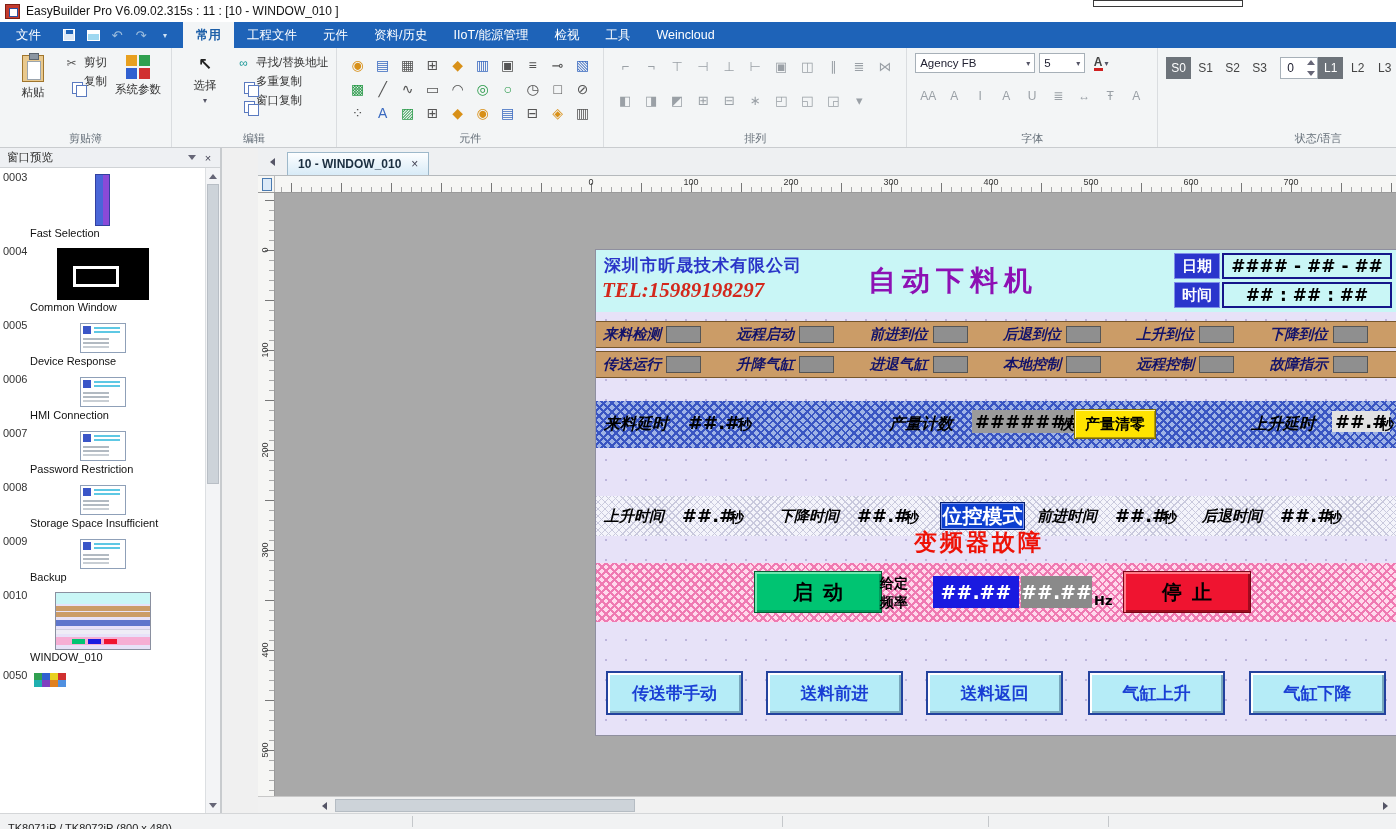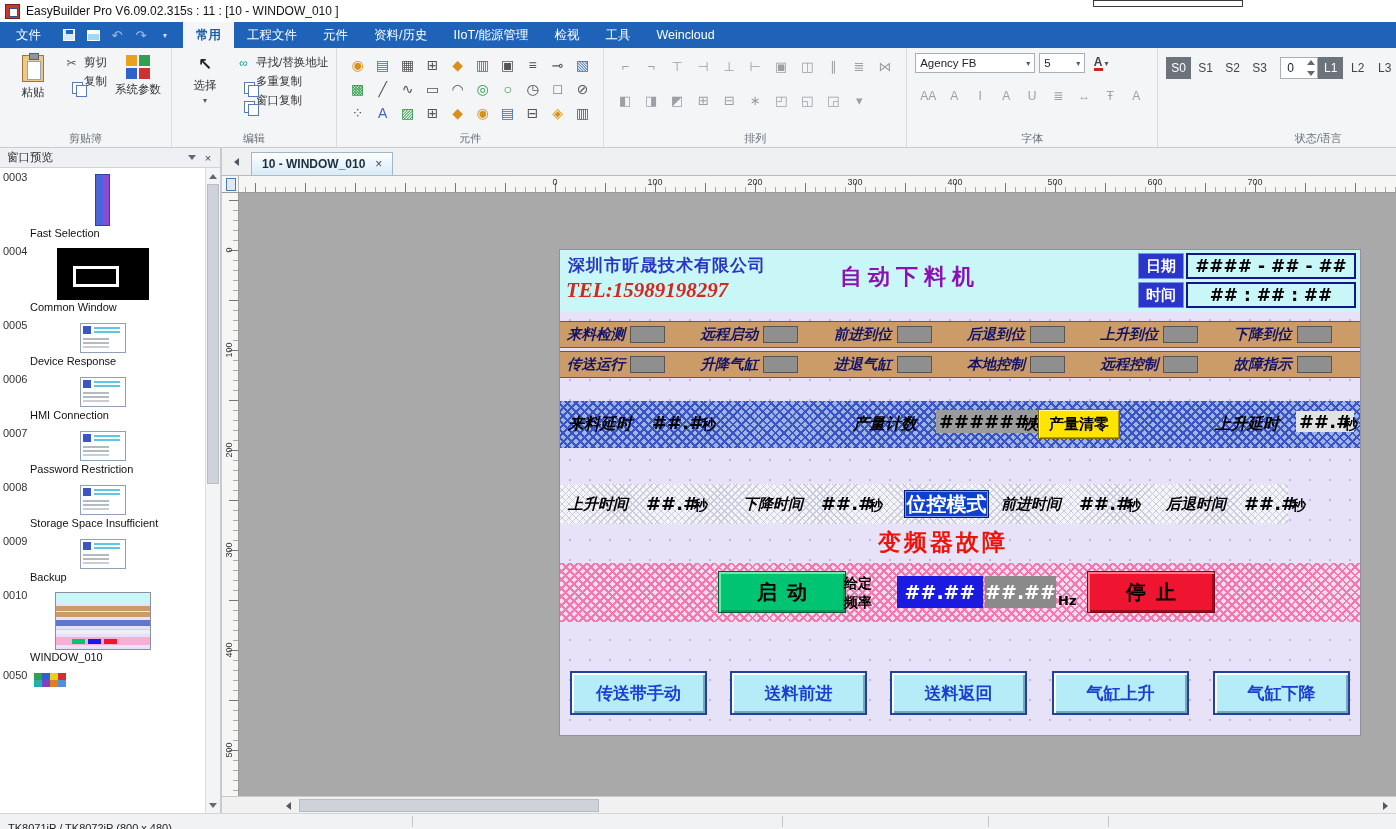--- a/index.html
+++ b/index.html
@@ -66,21 +66,21 @@
 .sbox.active{background:#6d737a;color:#fff;}
 .spin{width:38px;height:22px;border:1px solid #a7b0b8;background:#fff;position:relative;font-size:12px;color:#223;display:flex;align-items:center;padding-left:6px;margin-left:6px;}
 .spin-ar{position:absolute;right:1px;top:1px;bottom:1px;width:11px;display:flex;flex-direction:column;justify-content:space-between;}
 .tri-up{width:0;height:0;border-left:4px solid transparent;border-right:4px solid transparent;border-bottom:5px solid #667;margin:1px auto 0;}
 .tri-down{width:0;height:0;border-left:4px solid transparent;border-right:4px solid transparent;border-top:5px solid #667;margin:0 auto 1px;}
 .tri-left{width:0;height:0;border-top:4px solid transparent;border-bottom:4px solid transparent;border-right:5px solid #556;}
 .tri-right{width:0;height:0;border-top:4px solid transparent;border-bottom:4px solid transparent;border-left:5px solid #556;}
 .state-rows{display:flex;flex-direction:row;gap:0;padding-top:4px;}
 
 
-.main{position:absolute;top:148px;left:0;right:0;bottom:16px;display:flex;}
+.main{position:absolute;top:148px;left:0;right:0;bottom:16px;display:flex;gap:36px;}
 .sidepanel{width:222px;position:relative;background:#fff;border-right:2px solid #c8cbce;flex:0 0 auto;}
 .pv-header{height:20px;background:#eef0f3;border-bottom:1px solid #d0d3d6;display:flex;align-items:center;padding:0 4px 0 7px;font-size:11.5px;color:#333;}
 .pv-header .sp{flex:1;}
 .pv-hbtn{width:16px;height:16px;display:flex;align-items:center;justify-content:center;font-size:11px;color:#445;}
 .pv-items{position:absolute;left:0;right:15px;top:20px;bottom:0;overflow:hidden;background:#fff;}
 .pv-item{position:relative;padding:3px 4px 3px 4px;}
 .pv-num{position:absolute;left:3px;top:3px;font-size:11px;color:#333;}
 .pv-name{display:block;margin:1px 0 0 26px;font-size:11px;color:#111;}
 .t-fast{width:15px;height:52px;margin:3px auto 1px;background:linear-gradient(to right,#4a66d8 0 7px,#8a4ad8 7px 15px);border:1px solid #3340a0;}
 .t-common{width:92px;height:52px;margin:3px auto 1px;background:#000;position:relative;}
@@ -139,41 +139,41 @@
 .hs-thumb{position:absolute;left:77px;top:2px;width:300px;height:13px;background:#cdd3d9;border:1px solid #b5bcc3;}
 
 
 .hmi{position:absolute;left:321px;top:57px;width:800px;height:485px;background-color:#e7e2f8;
   background-image:radial-gradient(#bdb5dd 0.8px,transparent 1px);background-size:20px 20px;
   outline:1px solid #8f8f9f;font-family:"DejaVu Sans","Liberation Sans",sans-serif;}
 .hmi .abs{position:absolute;}
 .h-header{left:0;top:0;width:800px;height:62px;background:#c9f6f6;}
 .h-company{left:8px;top:4px;font-size:17px;font-weight:bold;color:#2a35c8;letter-spacing:1px;}
 .h-tel{left:6px;top:28px;font-family:"Liberation Serif",serif;font-style:italic;font-weight:bold;font-size:21px;color:#d3281c;}
-.h-title{left:272px;top:12px;font-size:22px;font-weight:bold;color:#8d10b4;letter-spacing:6px;margin-left:8px;}
+.h-title{left:272px;top:12px;font-size:28px;font-weight:bold;color:#8d10b4;letter-spacing:6px;}
 .h-dt-label{width:46px;height:26px;background:#2a35cc;border:1px solid #8090e8;color:#fff;font-size:15px;font-weight:bold;text-align:center;line-height:24px;}
 .h-dt-value{width:170px;height:26px;border:2px solid #15158a;color:#000;font-size:17px;font-weight:bold;text-align:center;line-height:22px;}
 .pos-dl{left:578px;top:3px}.pos-dv{left:626px;top:3px}.pos-tl{left:578px;top:32px}.pos-tv{left:626px;top:32px}
 .h-ind{left:0;width:800px;height:27px;background:#cb9c67;border-top:1px solid #77572c;border-bottom:1px solid #77572c;display:flex;}
 .h-ind1{top:71px}.h-ind2{top:101px}
 .ind-cell{flex:1;display:flex;align-items:center;padding-left:7px;}
 .ind-label{font-size:14.5px;font-weight:bold;font-style:italic;color:#13136a;white-space:nowrap;}
 .ind-box{width:35px;height:17px;background:#8f8f8f;border:1px solid #555;margin-left:5px;flex:0 0 auto;}
 .blue-hatch{background-color:#9fb3e6;background-image:repeating-linear-gradient(45deg,#3a55c2 0 2px,transparent 2px 6px),repeating-linear-gradient(135deg,#3a55c2 0 2px,transparent 2px 6px);}
 .lt-hatch{background-color:#f4f4fb;background-image:repeating-linear-gradient(45deg,#c9c9dd 0 1px,transparent 1px 5px),repeating-linear-gradient(135deg,#c9c9dd 0 1px,transparent 1px 5px);}
 .pink-hatch{background-color:#ffd9ec;background-image:repeating-linear-gradient(45deg,#ef7ab2 0 2px,transparent 2px 6px),repeating-linear-gradient(135deg,#ef7ab2 0 2px,transparent 2px 6px);}
 .h-delay{left:0;top:151px;width:800px;height:47px;}
 .hl{font-size:16px;font-weight:bold;font-style:italic;color:#000;white-space:nowrap;}
 .hv{font-size:18px;font-weight:bold;color:#000;white-space:nowrap;}
 .hu{font-size:14px;font-weight:bold;color:#000;}
 .dl1{left:8px;top:13px}.dl1v{left:92px;top:11px}.dl1u{left:142px;top:15px}
 .dl2{left:293px;top:13px}.dl2v{left:376px;top:9px;background:#9b9b9b;padding:1px 3px}.dl2u{left:464px;top:15px}
 .d-clear{left:478px;top:8px;width:82px;height:30px;background:#ffe400;border:1px solid #7c6a00;box-shadow:inset 1px 1px 0 #fff8a0,inset -1px -1px 0 #b09c10;color:#000;font-size:15px;font-weight:bold;text-align:center;line-height:28px;}
 .dl3{left:655px;top:13px}.dl3v{left:736px;top:10px;background:#e2e2e2;padding:0 3px}.dl3u{left:784px;top:15px}
-.h-time{left:0;top:234px;width:728px;height:40px;}
+.h-time{left:0;top:246px;width:800px;height:40px;}
 .tl{font-size:15px;font-weight:bold;font-style:italic;color:#000;white-space:nowrap;}
 .t1l{left:8px;top:11px}.t1v{left:86px;top:9px}.t1u{left:134px;top:13px}
 .t2l{left:183px;top:11px}.t2v{left:261px;top:9px}.t2u{left:309px;top:13px}
 .t-mode{left:344px;top:6px;width:85px;height:28px;background:#0d3fd0;border:1px solid #061d6a;box-shadow:inset 0 0 0 1px #7e97ef;color:#fff;font-size:20px;font-weight:bold;text-align:center;line-height:26px;}
 .t3l{left:441px;top:11px}.t3v{left:519px;top:9px}.t3u{left:567px;top:13px}
 .t4l{left:606px;top:11px}.t4v{left:684px;top:9px}.t4u{left:732px;top:13px}
 .h-fault{left:318px;top:277px;font-size:23px;font-weight:bold;color:#ee1207;letter-spacing:3px;}
 .h-freq{left:0;top:313px;width:800px;height:59px;}
 .f-start{left:158px;top:8px;width:128px;height:42px;background:#00c472;border:1px solid #025c32;box-shadow:inset 2px 2px 0 #70e8b0,inset -2px -2px 0 #029a5c;color:#000;font-size:20px;font-weight:bold;text-align:center;line-height:40px;letter-spacing:10px;text-indent:10px;}
 .f-label{left:284px;top:11px;font-size:14px;font-weight:bold;color:#000;line-height:1.35;white-space:pre-line;}

